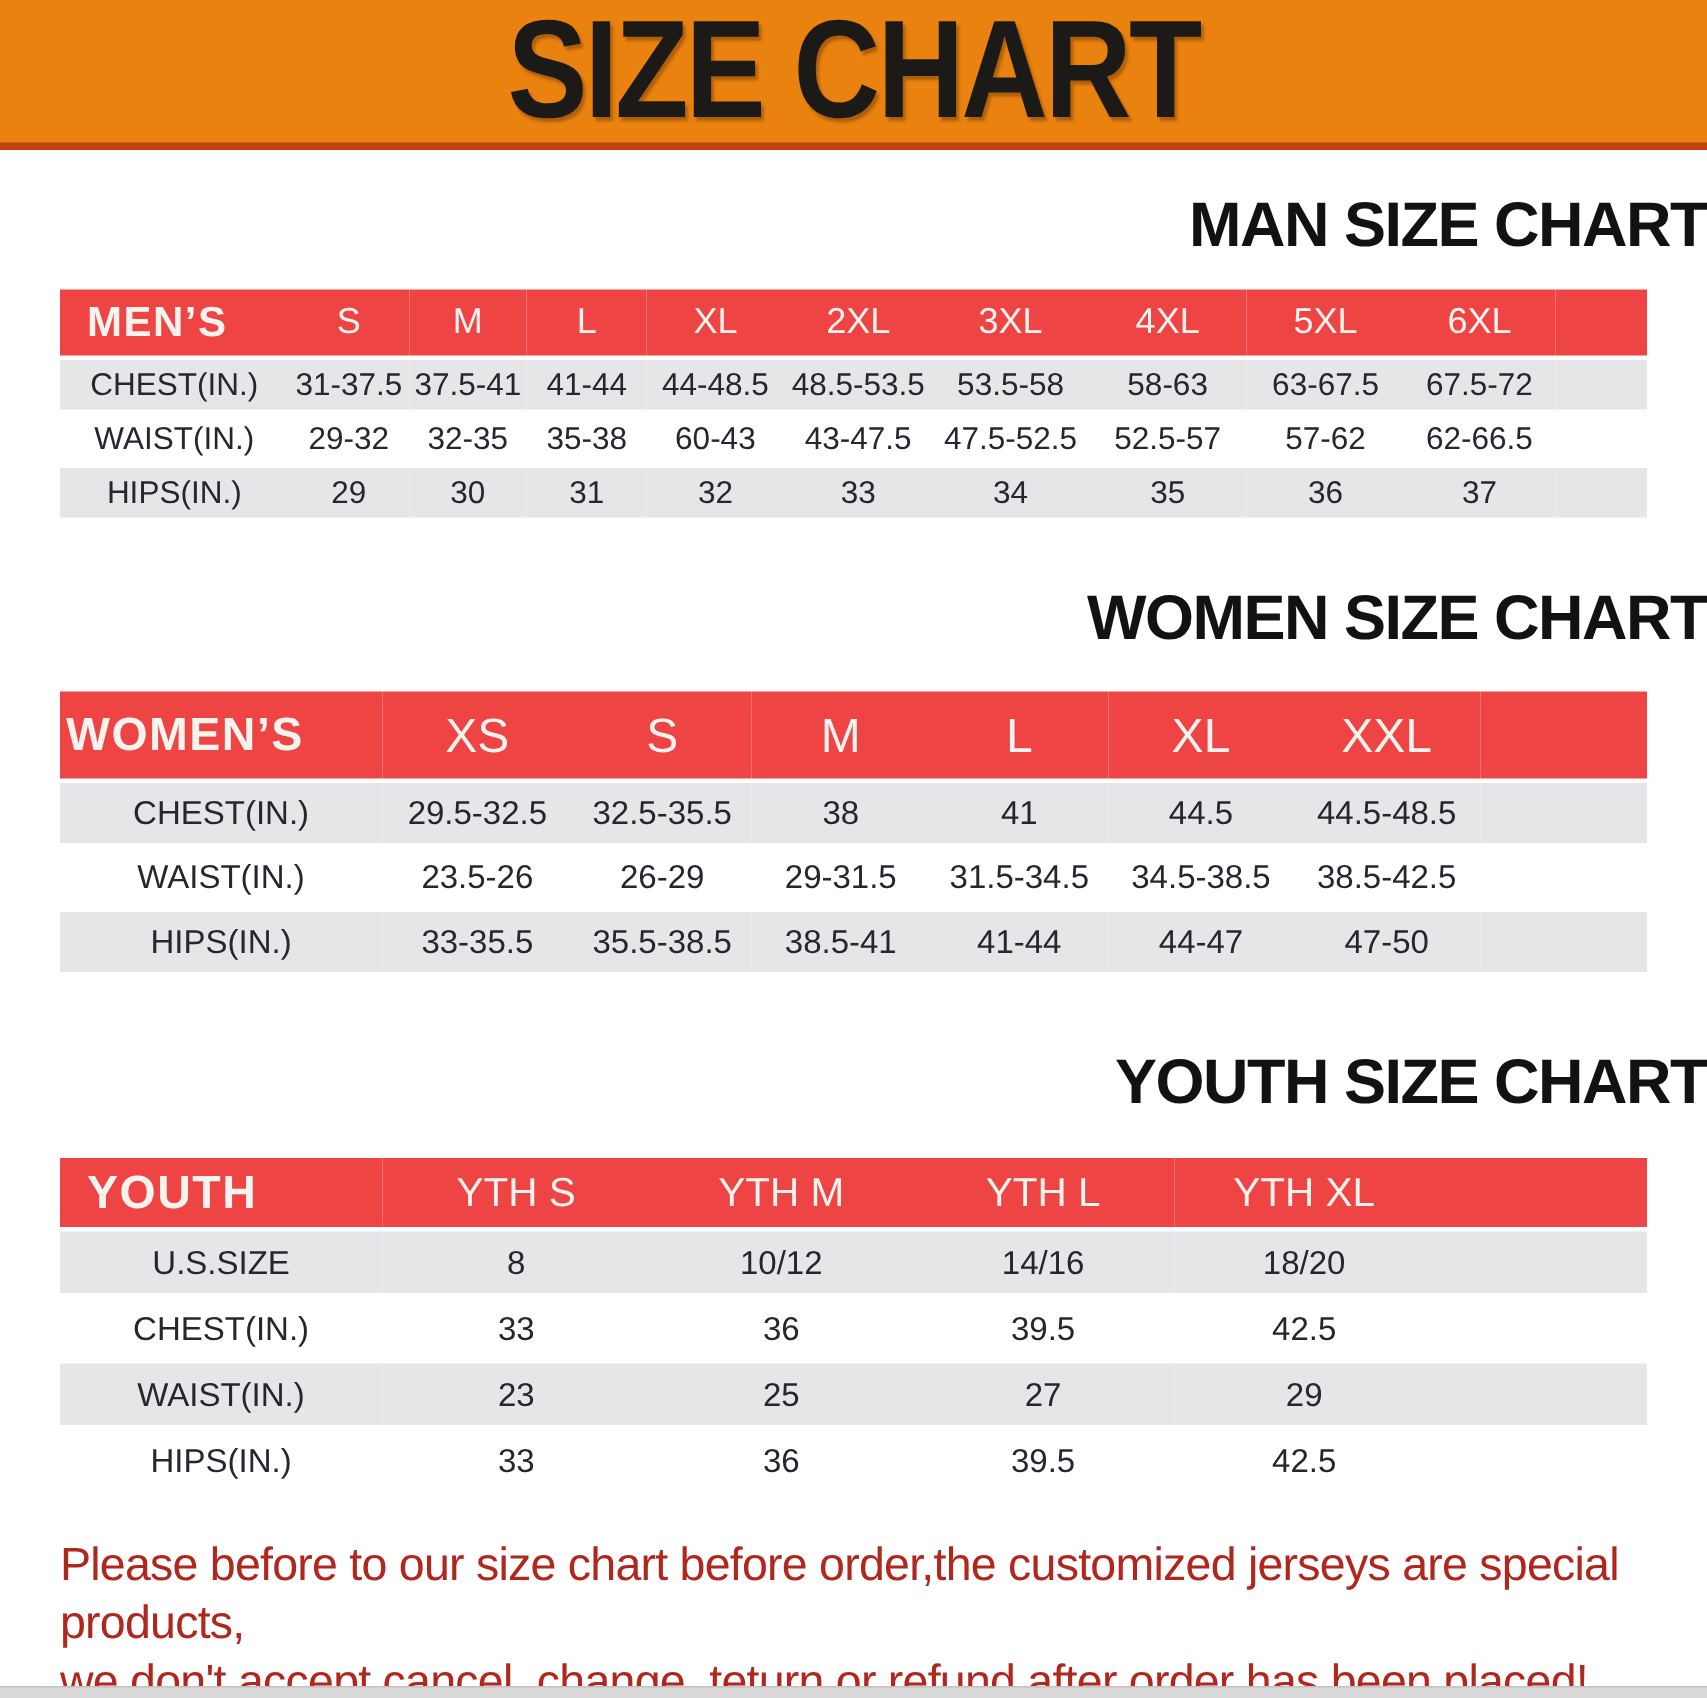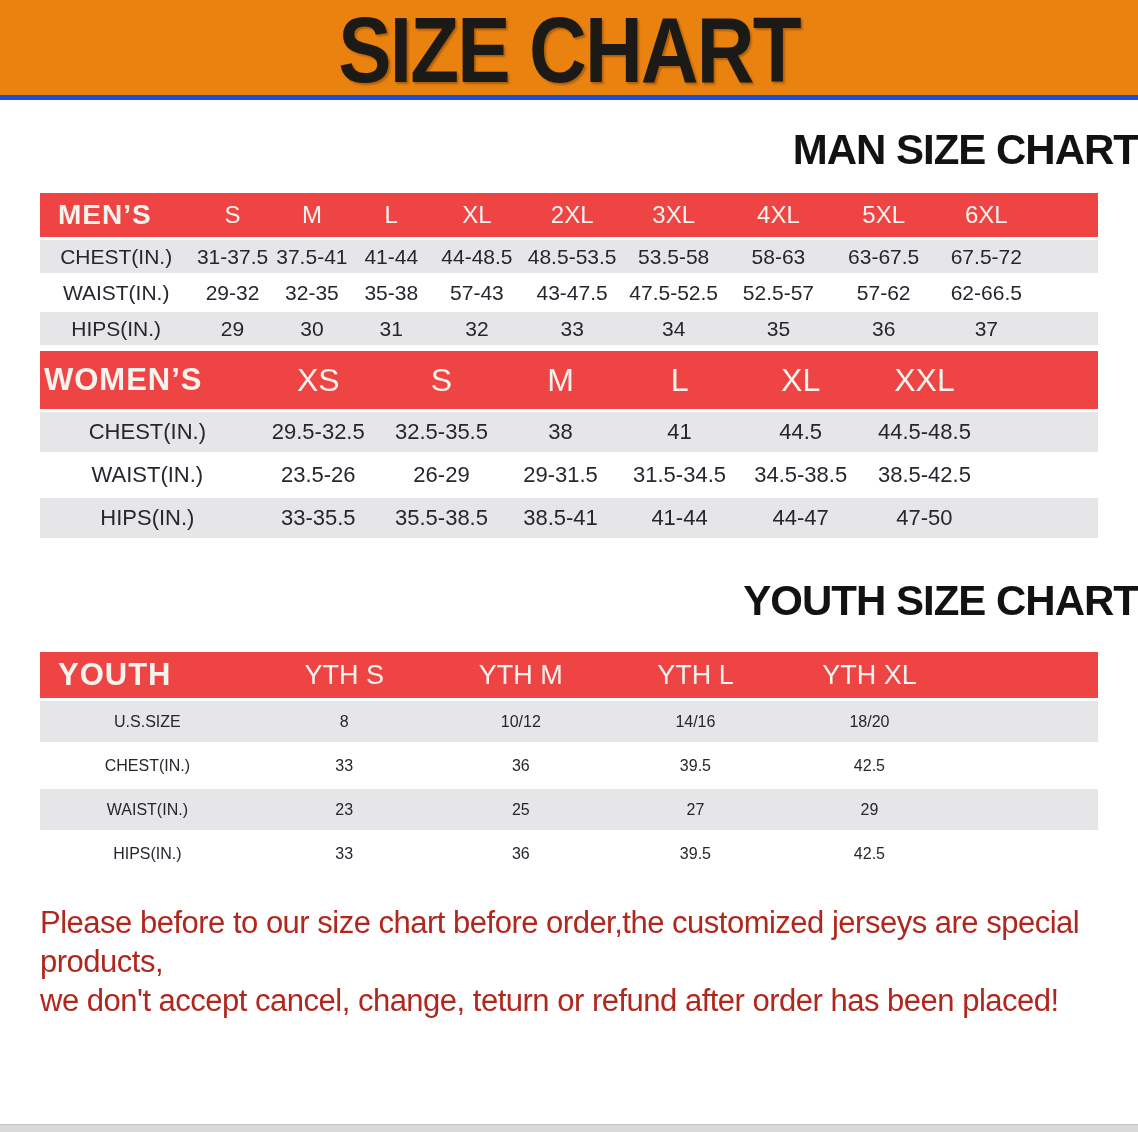--- a/index.html
+++ b/index.html
@@ -7,42 +7,42 @@
   body {
     width:1138px; height:1132px;
     font-family:"Liberation Sans", sans-serif;
     position:relative; overflow:hidden;
     color:#26262e;
   }
   
   .banner {
     width:100%; height:100px;
     background:#EA820F;
-    border-bottom:5px solid #1d4ed8;
-    display:flex; justify-content:center;
+    border-bottom:5px solid #c2410c;
+    display:flex; align-items:center; justify-content:center;
   }
   .banner-title {
     display:inline-block;
     font-size:86px; font-weight:700;
     letter-spacing:-2px;
     color:#1c1a17;
     transform:scale(0.93,1.08);
     text-shadow:2px 2px 2px rgba(60,30,0,0.35);
     white-space:nowrap;
   }
   
   .section-heading {
     text-align:right;
     font-size:42px; font-weight:700;
     letter-spacing:-1px;
     color:#121212;
   }
   .heading-men   { margin-top:26px; margin-bottom:16px; }
   .heading-women { margin-top:40px; margin-bottom:22px; }
-  .heading-youth { margin-top:36px; margin-bottom:24px; }
+  .heading-youth { margin-top:46px; margin-bottom:24px; }
   
   table.size-table {
     width:1058px; margin-left:40px;
     border-collapse:separate; border-spacing:0 3px;
     table-layout:fixed;
   }
   table.size-table th, table.size-table td {
     text-align:center; vertical-align:middle;
     overflow:hidden; white-space:nowrap;
   }
@@ -59,21 +59,21 @@
   .men-table tr.head-row th { height:44px; font-size:24px; }
   .men-table tr.head-row th.row-label { font-size:28px; padding-left:18px; }
   .men-table td { height:33px; font-size:21px; }
   
   .women-table tr.head-row th { height:58px; font-size:32px; }
   .women-table tr.head-row th.row-label { font-size:31px; padding-left:4px; }
   .women-table td { height:40px; font-size:22px; }
   
   .youth-table tr.head-row th { height:46px; font-size:27px; }
   .youth-table tr.head-row th.row-label { font-size:31px; padding-left:18px; }
-  .youth-table td { height:41px; font-size:16px; }
+  .youth-table td { height:41px; font-size:22px; }
   
   .footer-note {
     margin:26px 0 0 40px;
     width:1070px;
     color:#B0271E;
     font-size:31px;
     line-height:39px;
     letter-spacing:-0.5px;
   }
   
@@ -134,21 +134,21 @@
         <td>58-63</td>
         <td>63-67.5</td>
         <td>67.5-72</td>
         <td></td>
       </tr>
       <tr class="white">
         <td>WAIST(IN.)</td>
         <td>29-32</td>
         <td>32-35</td>
         <td>35-38</td>
-        <td>57-43</td>
+        <td>60-43</td>
         <td>43-47.5</td>
         <td>47.5-52.5</td>
         <td>52.5-57</td>
         <td>57-62</td>
         <td>62-66.5</td>
         <td></td>
       </tr>
       <tr class="gray">
         <td>HIPS(IN.)</td>
         <td>29</td>
@@ -160,20 +160,21 @@
         <td>35</td>
         <td>36</td>
         <td>37</td>
         <td></td>
       </tr>
     </tbody>
   </table>
 </section>
 
 <section>
+  <h2 class="section-heading heading-women">WOMEN SIZE CHART</h2>
   <table class="size-table women-table">
     <colgroup>
       <col style="width:20.3%">
         <col style="width:12.0%">
         <col style="width:11.3%">
         <col style="width:11.2%">
       <col style="width:11.3%">
         <col style="width:11.6%">
         <col style="width:11.8%">
         <col style="width:10.5%">

